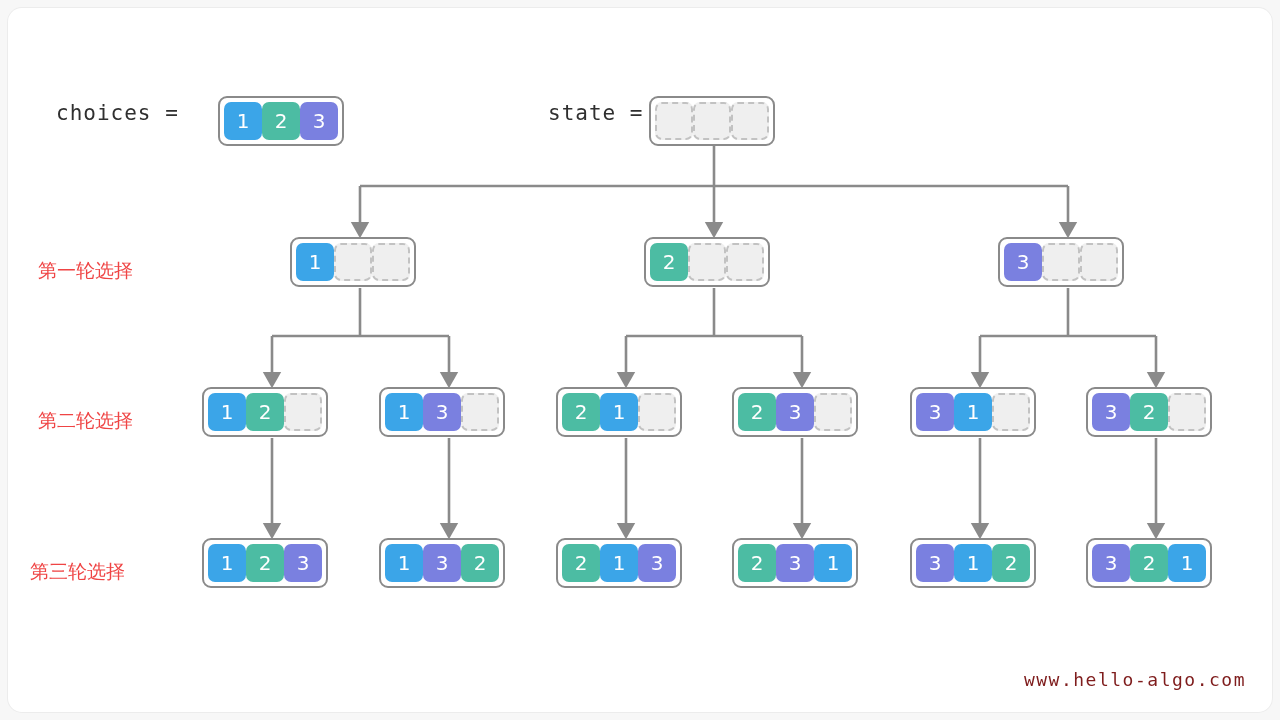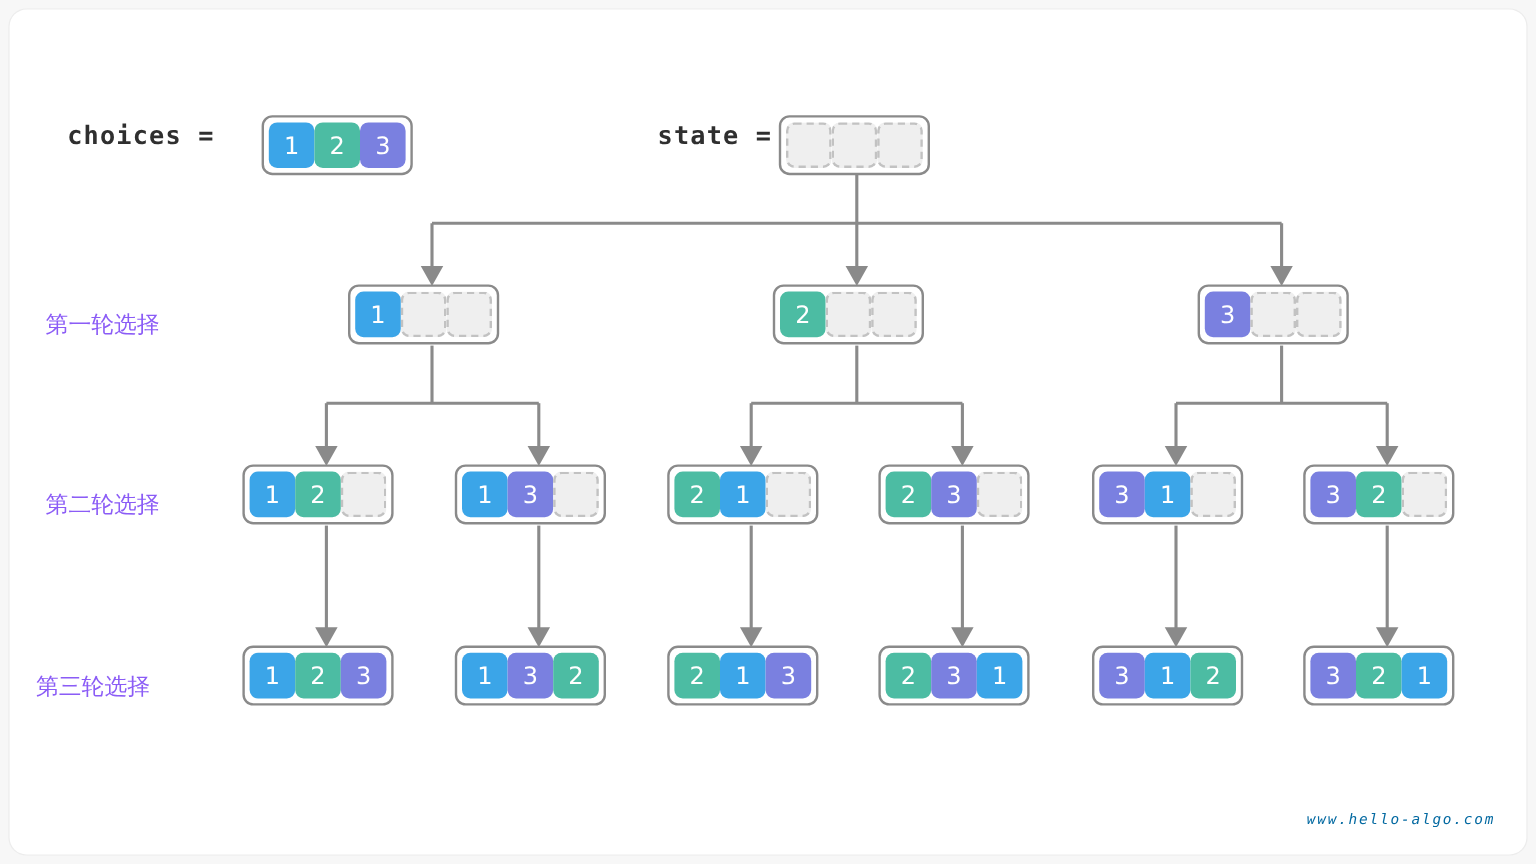--- a/index.html
+++ b/index.html
@@ -16,32 +16,32 @@
     border-radius:14px;
     box-shadow:0 0 0 1px #ececec;
     overflow:hidden;
   }
   svg.links{position:absolute;left:0;top:0;width:1264px;height:704px;pointer-events:none;}
 
   
   .mono-label{
     position:absolute;
     font-family:"DejaVu Sans Mono","Liberation Mono",monospace;
-    font-weight:bold;font-size:21px;color:#2f2f2f;
+    font-weight:normal;font-size:21px;color:#2f2f2f;
     letter-spacing:1px;white-space:nowrap;
   }
   .row-label{
     position:absolute;
     font-family:"DejaVu Sans","Liberation Sans",sans-serif;
-    font-size:19px;color:#8b5cf6;white-space:nowrap;
+    font-size:19px;color:#ef4444;white-space:nowrap;
   }
   .watermark{
     position:absolute;right:26px;bottom:22px;
     font-family:"DejaVu Sans Mono","Liberation Mono",monospace;
-    font-size:12px;color:#0369a1;letter-spacing:1.5px;white-space:nowrap;font-style:italic;
+    font-size:18px;color:#7f1d1d;letter-spacing:1.5px;white-space:nowrap;
   }
 
   
   .array{
     position:absolute;
     display:flex;align-items:center;
     padding:4px;
     border:2px solid #8a8a8a;
     border-radius:9px;
     background:#fff;

